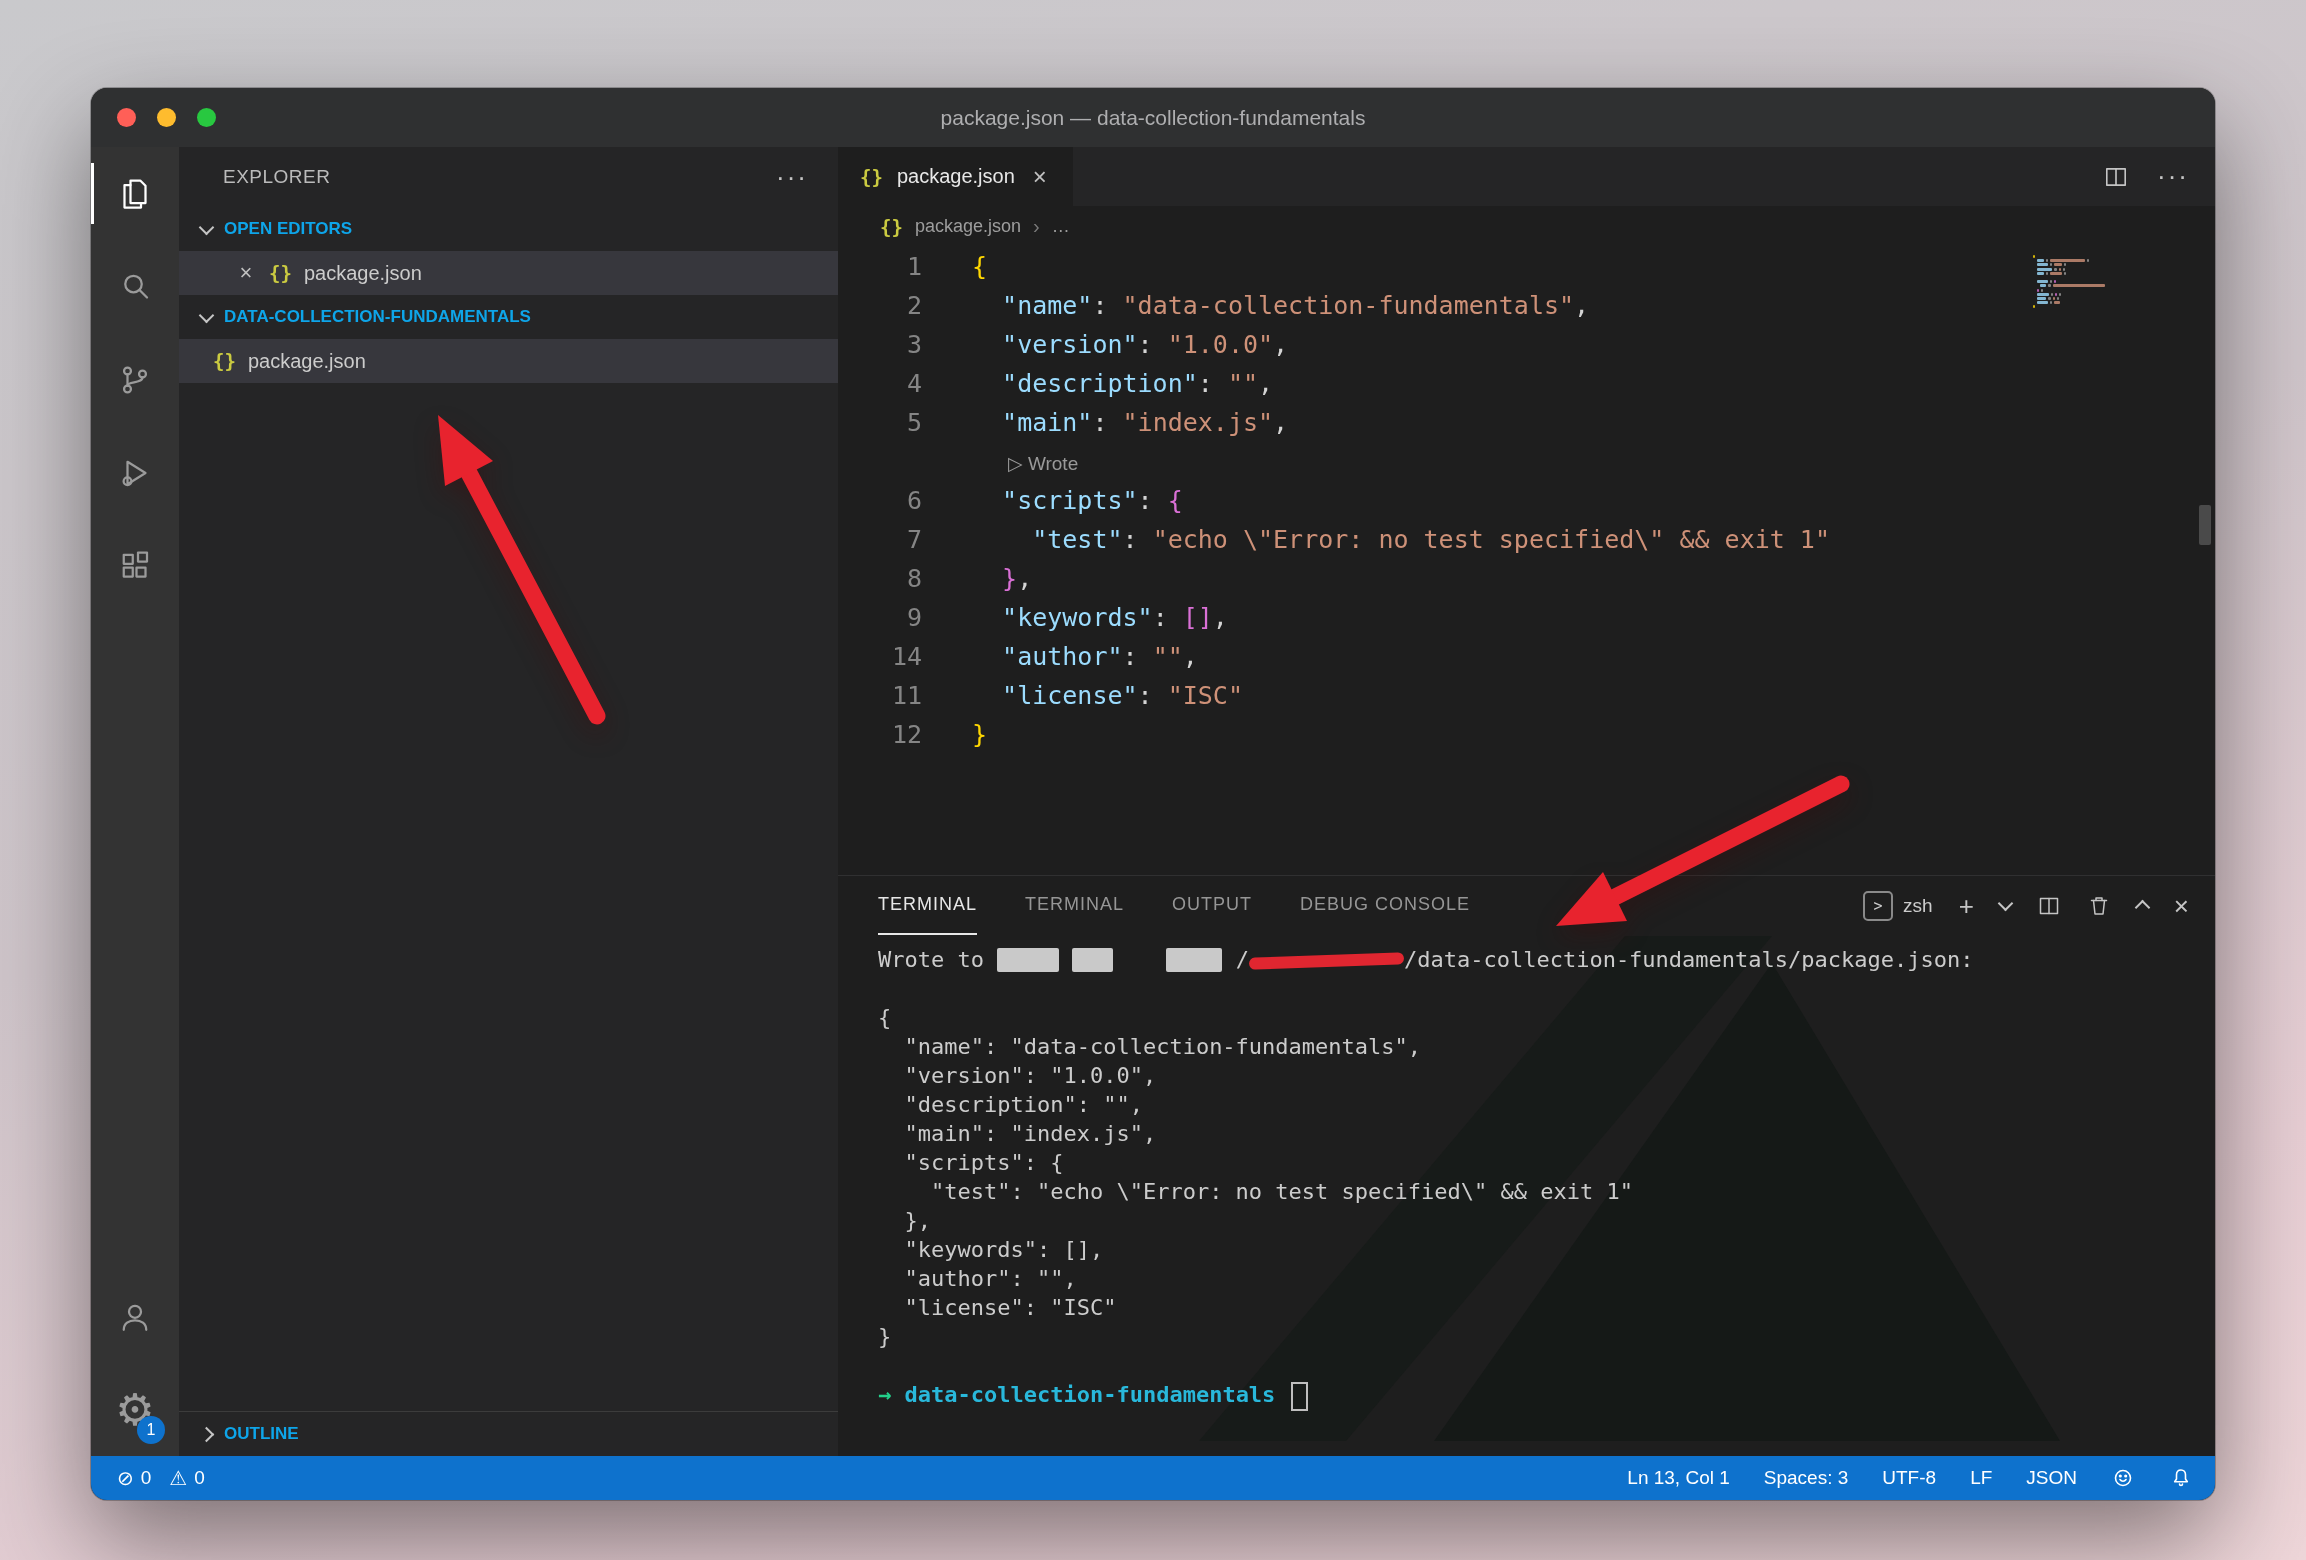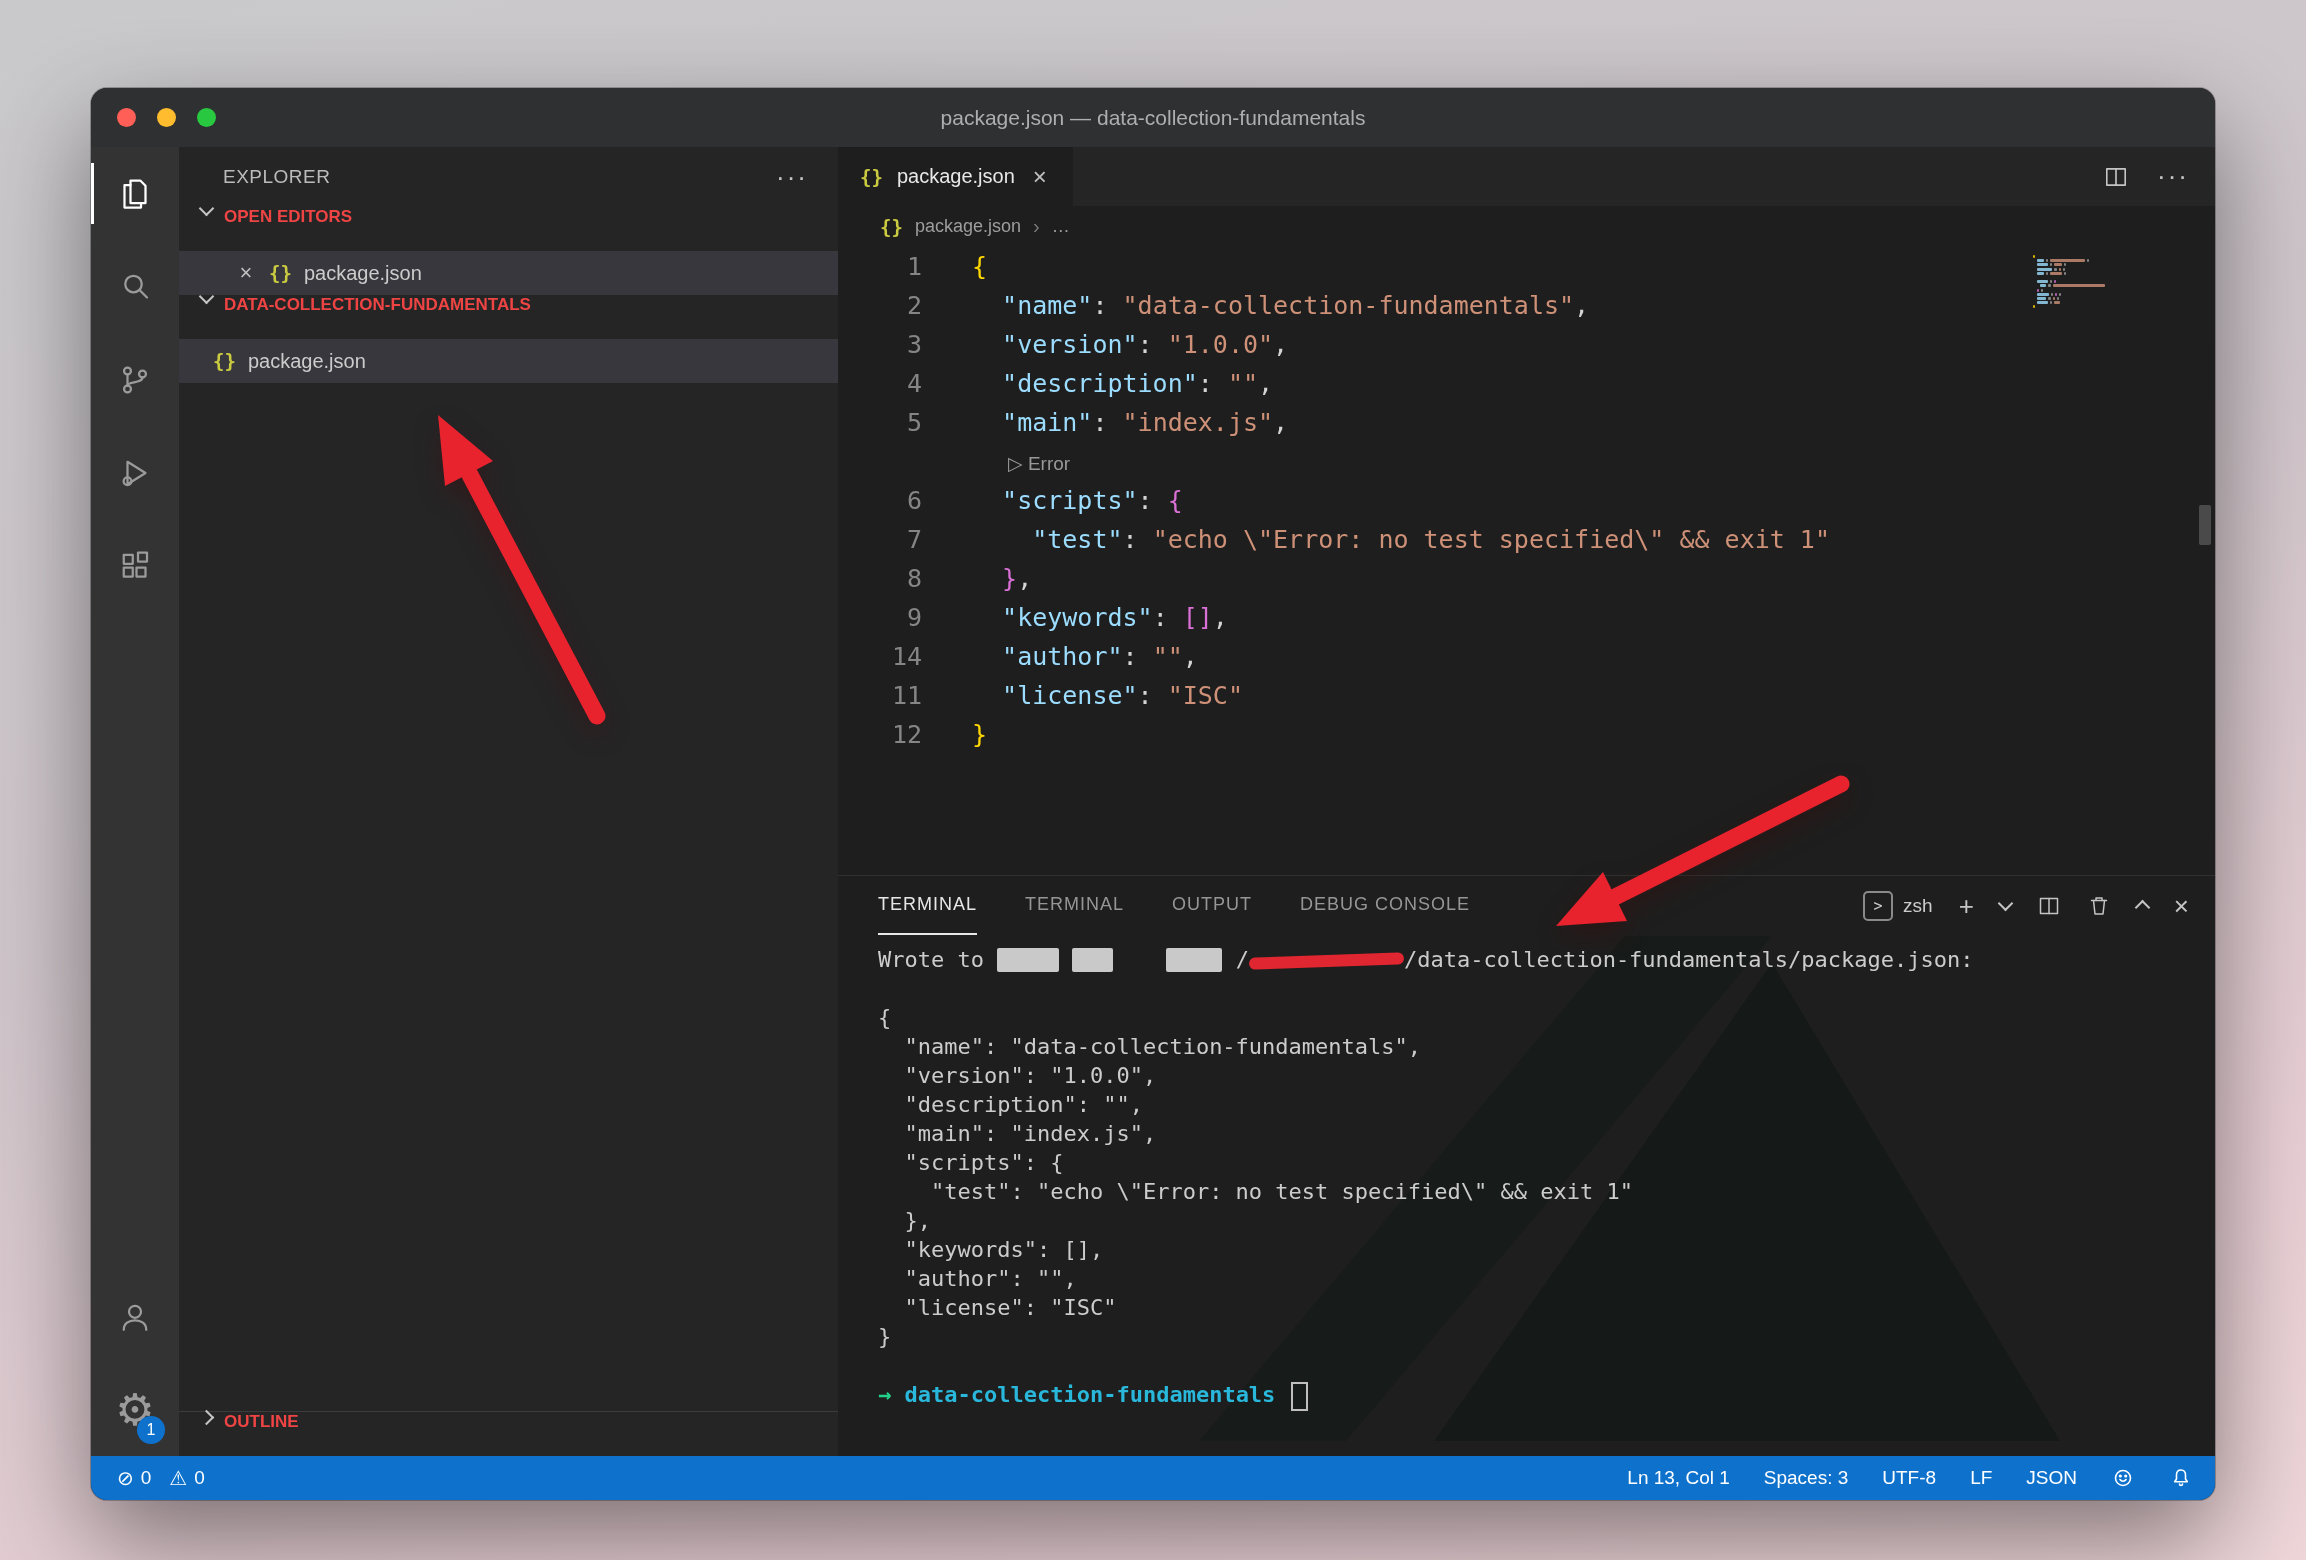--- a/index.html
+++ b/index.html
@@ -21,21 +21,21 @@
   .ab-icon.active svg{stroke:#ffffff;}
   .ab-icon.active::before{content:'';position:absolute;left:0;top:16px;bottom:16px;width:3px;background:#fff;}
   .ab-bottom{margin-top:auto;}
   .gear-glyph{font-size:44px;color:#9b9b9b;line-height:1;}
   .ab-badge{position:absolute;right:14px;bottom:12px;min-width:28px;height:28px;border-radius:14px;background:#0e72cd;color:#fff;
     font-size:16px;display:flex;align-items:center;justify-content:center;}
   
   .sidebar{width:659px;background:#252526;display:flex;flex-direction:column;color:#cccccc;flex:0 0 auto;min-height:0;}
   .sb-title-row{height:60px;display:flex;align-items:center;padding-left:44px;font-size:19px;letter-spacing:.5px;color:#bbbbbb;flex:0 0 auto;}
   .sb-more{margin-left:auto;padding-right:30px;color:#c5c5c5;font-size:26px;letter-spacing:2px;cursor:default;}
-  .sb-section-header{height:44px;display:flex;align-items:flex-start;gap:12px;padding-left:22px;font-weight:bold;font-size:17px;color:#ef4444;flex:0 0 auto;}
+  .sb-section-header{height:44px;display:flex;align-items:center;gap:12px;padding-left:22px;font-weight:bold;font-size:17px;color:#0ea5e9;flex:0 0 auto;}
   .sb-item{height:44px;display:flex;align-items:center;gap:12px;font-size:20px;color:#cccccc;flex:0 0 auto;}
   .sb-item.selected{background:#37373d;}
   .oe-item{padding-left:56px;}
   .file-item{padding-left:34px;}
   .close-x{color:#c0c0c0;font-size:22px;width:22px;text-align:center;}
   .json-icon{color:#cbcb41;font-weight:bold;font-family:"DejaVu Sans Mono",monospace;font-size:19px;}
   .spacer{flex:1;}
   .outline-row{border-top:1px solid #3c3c3c;}
   .chev{display:inline-block;width:9px;height:9px;border-right:2px solid #c5c5c5;border-bottom:2px solid #c5c5c5;transform:rotate(45deg);margin-top:-4px;}
   .chev.right{transform:rotate(-45deg);margin-top:0;}
@@ -214,21 +214,21 @@
           <span>…</span>
         </div>
 
         <div class="code-area">
           <div id="code-lines">
               <div class="code-row"><span class="gutter">1</span><span class="line-content"><span class="tok-b1">{</span></span></div>
               <div class="code-row"><span class="gutter">2</span><span class="line-content"><span class="tok-p">  </span><span class="tok-k">"name"</span><span class="tok-p">: </span><span class="tok-s">"data-collection-fundamentals"</span><span class="tok-p">,</span></span></div>
               <div class="code-row"><span class="gutter">3</span><span class="line-content"><span class="tok-p">  </span><span class="tok-k">"version"</span><span class="tok-p">: </span><span class="tok-s">"1.0.0"</span><span class="tok-p">,</span></span></div>
               <div class="code-row"><span class="gutter">4</span><span class="line-content"><span class="tok-p">  </span><span class="tok-k">"description"</span><span class="tok-p">: </span><span class="tok-s">""</span><span class="tok-p">,</span></span></div>
               <div class="code-row"><span class="gutter">5</span><span class="line-content"><span class="tok-p">  </span><span class="tok-k">"main"</span><span class="tok-p">: </span><span class="tok-s">"index.js"</span><span class="tok-p">,</span></span></div>
-              <div class="code-row"><span class="gutter"></span><span class="line-content"><span class="codelens">▷ Error</span></span></div>
+              <div class="code-row"><span class="gutter"></span><span class="line-content"><span class="codelens">▷ Wrote</span></span></div>
               <div class="code-row"><span class="gutter">6</span><span class="line-content"><span class="tok-p">  </span><span class="tok-k">"scripts"</span><span class="tok-p">: </span><span class="tok-b2">{</span></span></div>
               <div class="code-row"><span class="gutter">7</span><span class="line-content"><span class="tok-p">    </span><span class="tok-k">"test"</span><span class="tok-p">: </span><span class="tok-s">"echo \"Error: no test specified\" &amp;&amp; exit 1"</span></span></div>
               <div class="code-row"><span class="gutter">8</span><span class="line-content"><span class="tok-p">  </span><span class="tok-b2">}</span><span class="tok-p">,</span></span></div>
               <div class="code-row"><span class="gutter">9</span><span class="line-content"><span class="tok-p">  </span><span class="tok-k">"keywords"</span><span class="tok-p">: </span><span class="tok-b2">[]</span><span class="tok-p">,</span></span></div>
               <div class="code-row"><span class="gutter">14</span><span class="line-content"><span class="tok-p">  </span><span class="tok-k">"author"</span><span class="tok-p">: </span><span class="tok-s">""</span><span class="tok-p">,</span></span></div>
               <div class="code-row"><span class="gutter">11</span><span class="line-content"><span class="tok-p">  </span><span class="tok-k">"license"</span><span class="tok-p">: </span><span class="tok-s">"ISC"</span></span></div>
               <div class="code-row"><span class="gutter">12</span><span class="line-content"><span class="tok-b1">}</span></span></div>
             </div>
           <div class="minimap" id="minimap-lines">
               <div class="mm-row">

